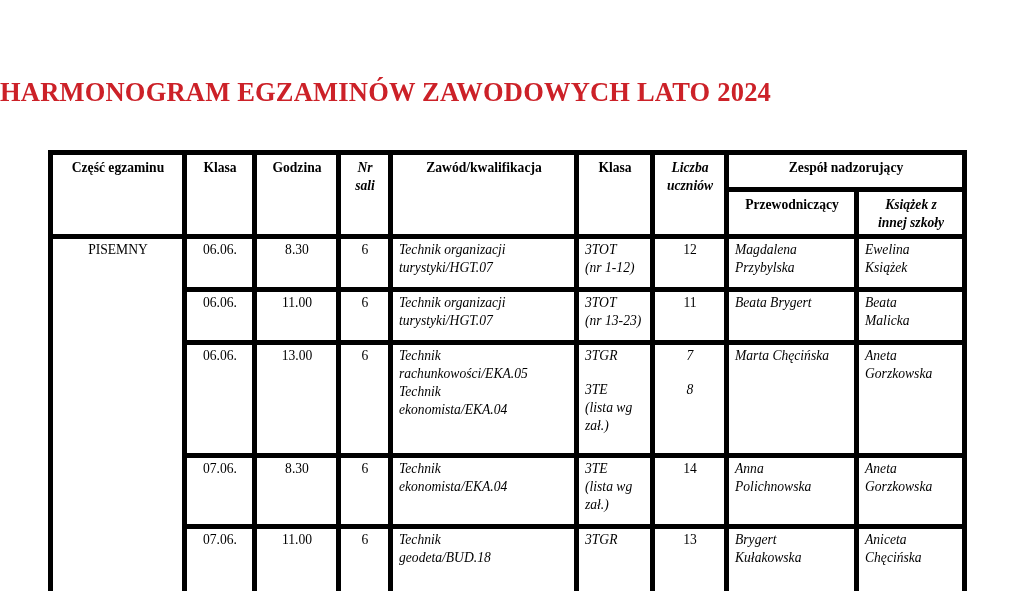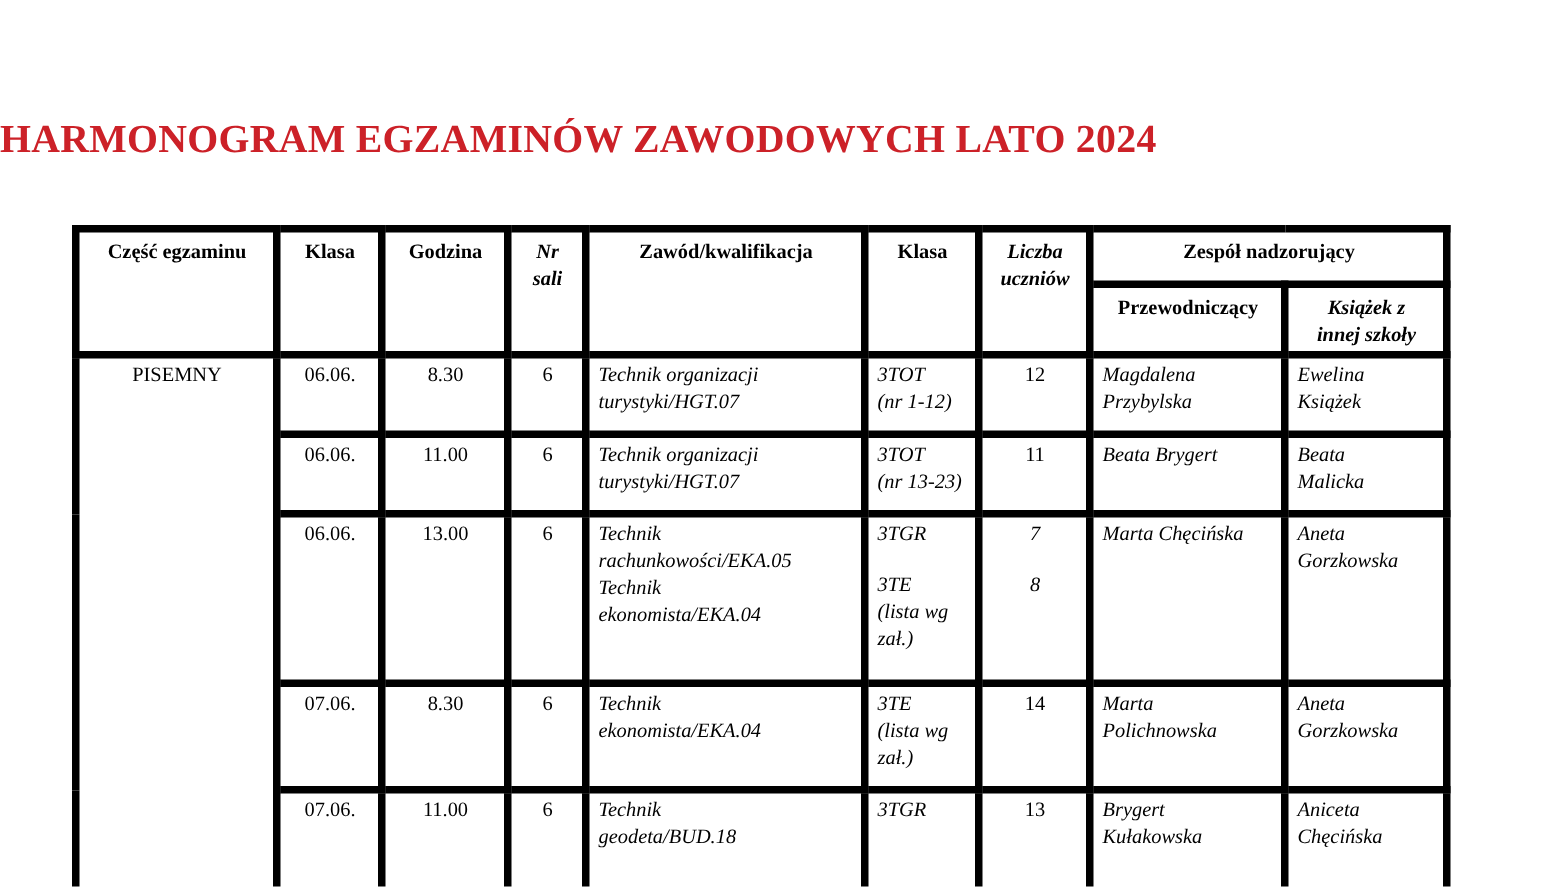--- a/index.html
+++ b/index.html
@@ -240,21 +240,21 @@
             <span class="line2">Technik</span>
             <span class="line2">ekonomista/EKA.04</span>
           </td>
           <td class="class-cell">
             <span class="line2">3TE</span>
             <span class="line2">(lista wg</span>
             <span class="line2">zał.)</span>
           </td>
           <td class="count-cell">14</td>
           <td class="chair-cell">
-            <span class="line2">Marta</span>
+            <span class="line2">Anna</span>
             <span class="line2">Polichnowska</span>
           </td>
           <td class="member-cell">
             <span class="line2">Aneta</span>
             <span class="line2">Gorzkowska</span>
           </td>
         </tr>
 
         <tr class="r5">
           <td class="date-cell">07.06.</td>

